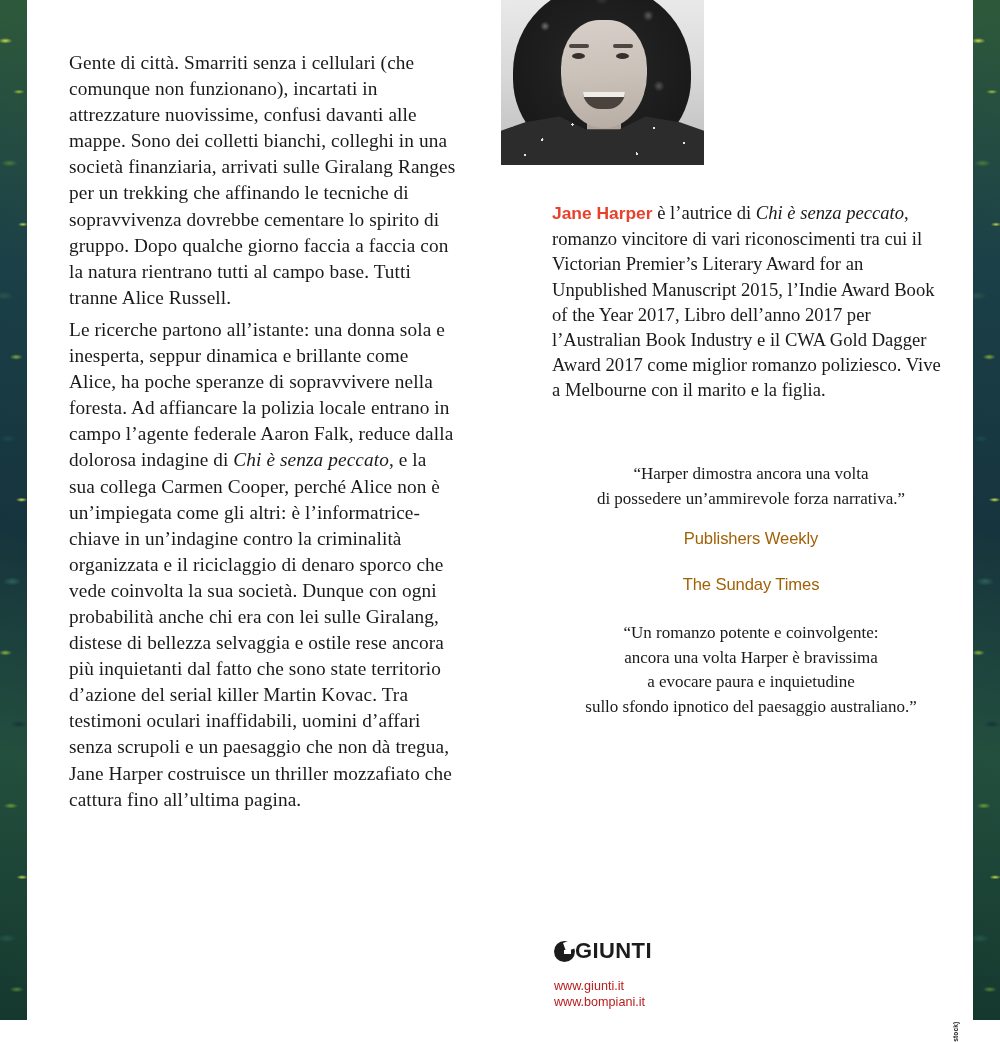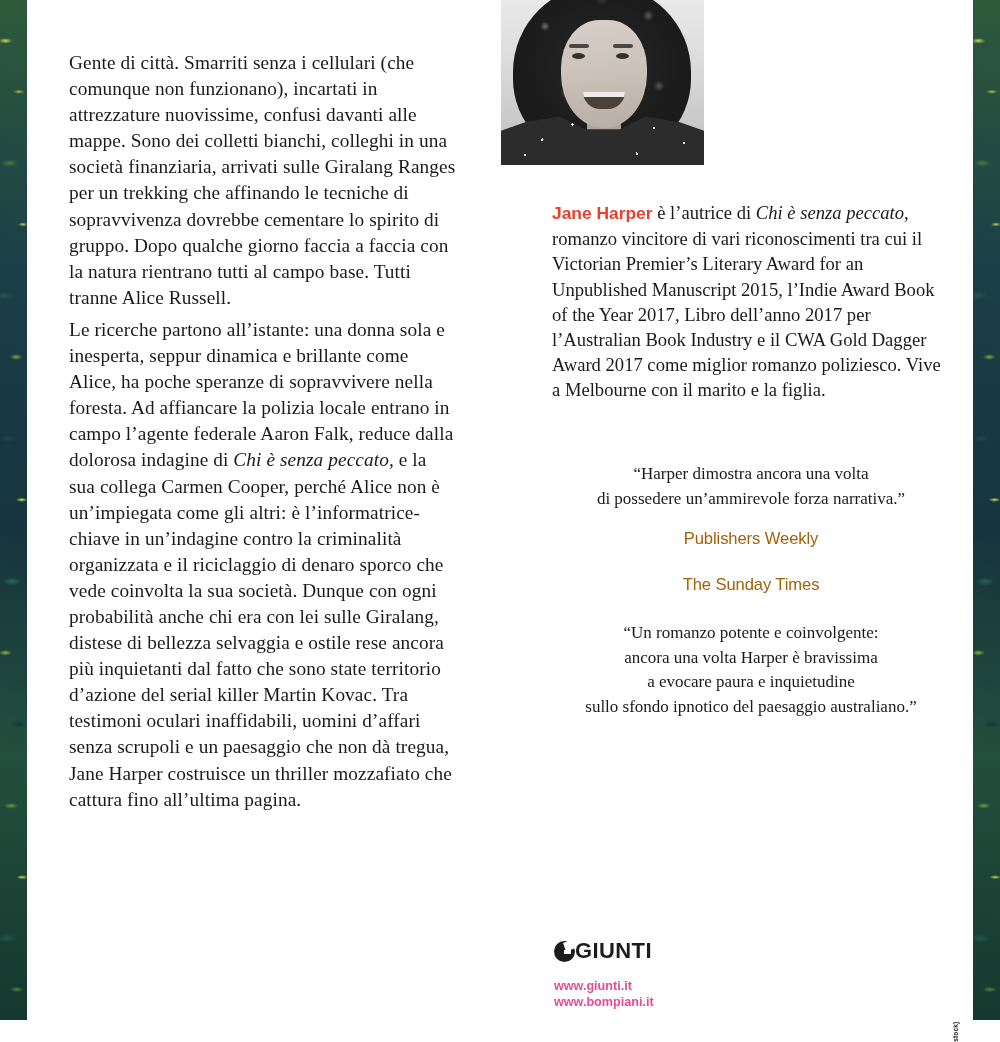--- a/index.html
+++ b/index.html
@@ -221,24 +221,24 @@
   .pub-name {
     font-family: "Liberation Sans", sans-serif;
     font-weight: bold;
     font-size: 22px;
     letter-spacing: 0.4px;
     color: #1c1c1c;
   }
   .pub-urls {
     margin-top: 14px;
     font-family: "Liberation Sans", sans-serif;
-    font-weight: bold;
+    font-weight: normal;
     font-size: 12.6px;
     line-height: 16px;
-    color: #ec4899;
+    color: #b91c1c;
   }
 
   
   #credits {
     position: absolute;
     right: 30px;
     bottom: 20px;
     transform: rotate(-90deg);
     transform-origin: right bottom;
     white-space: nowrap;

